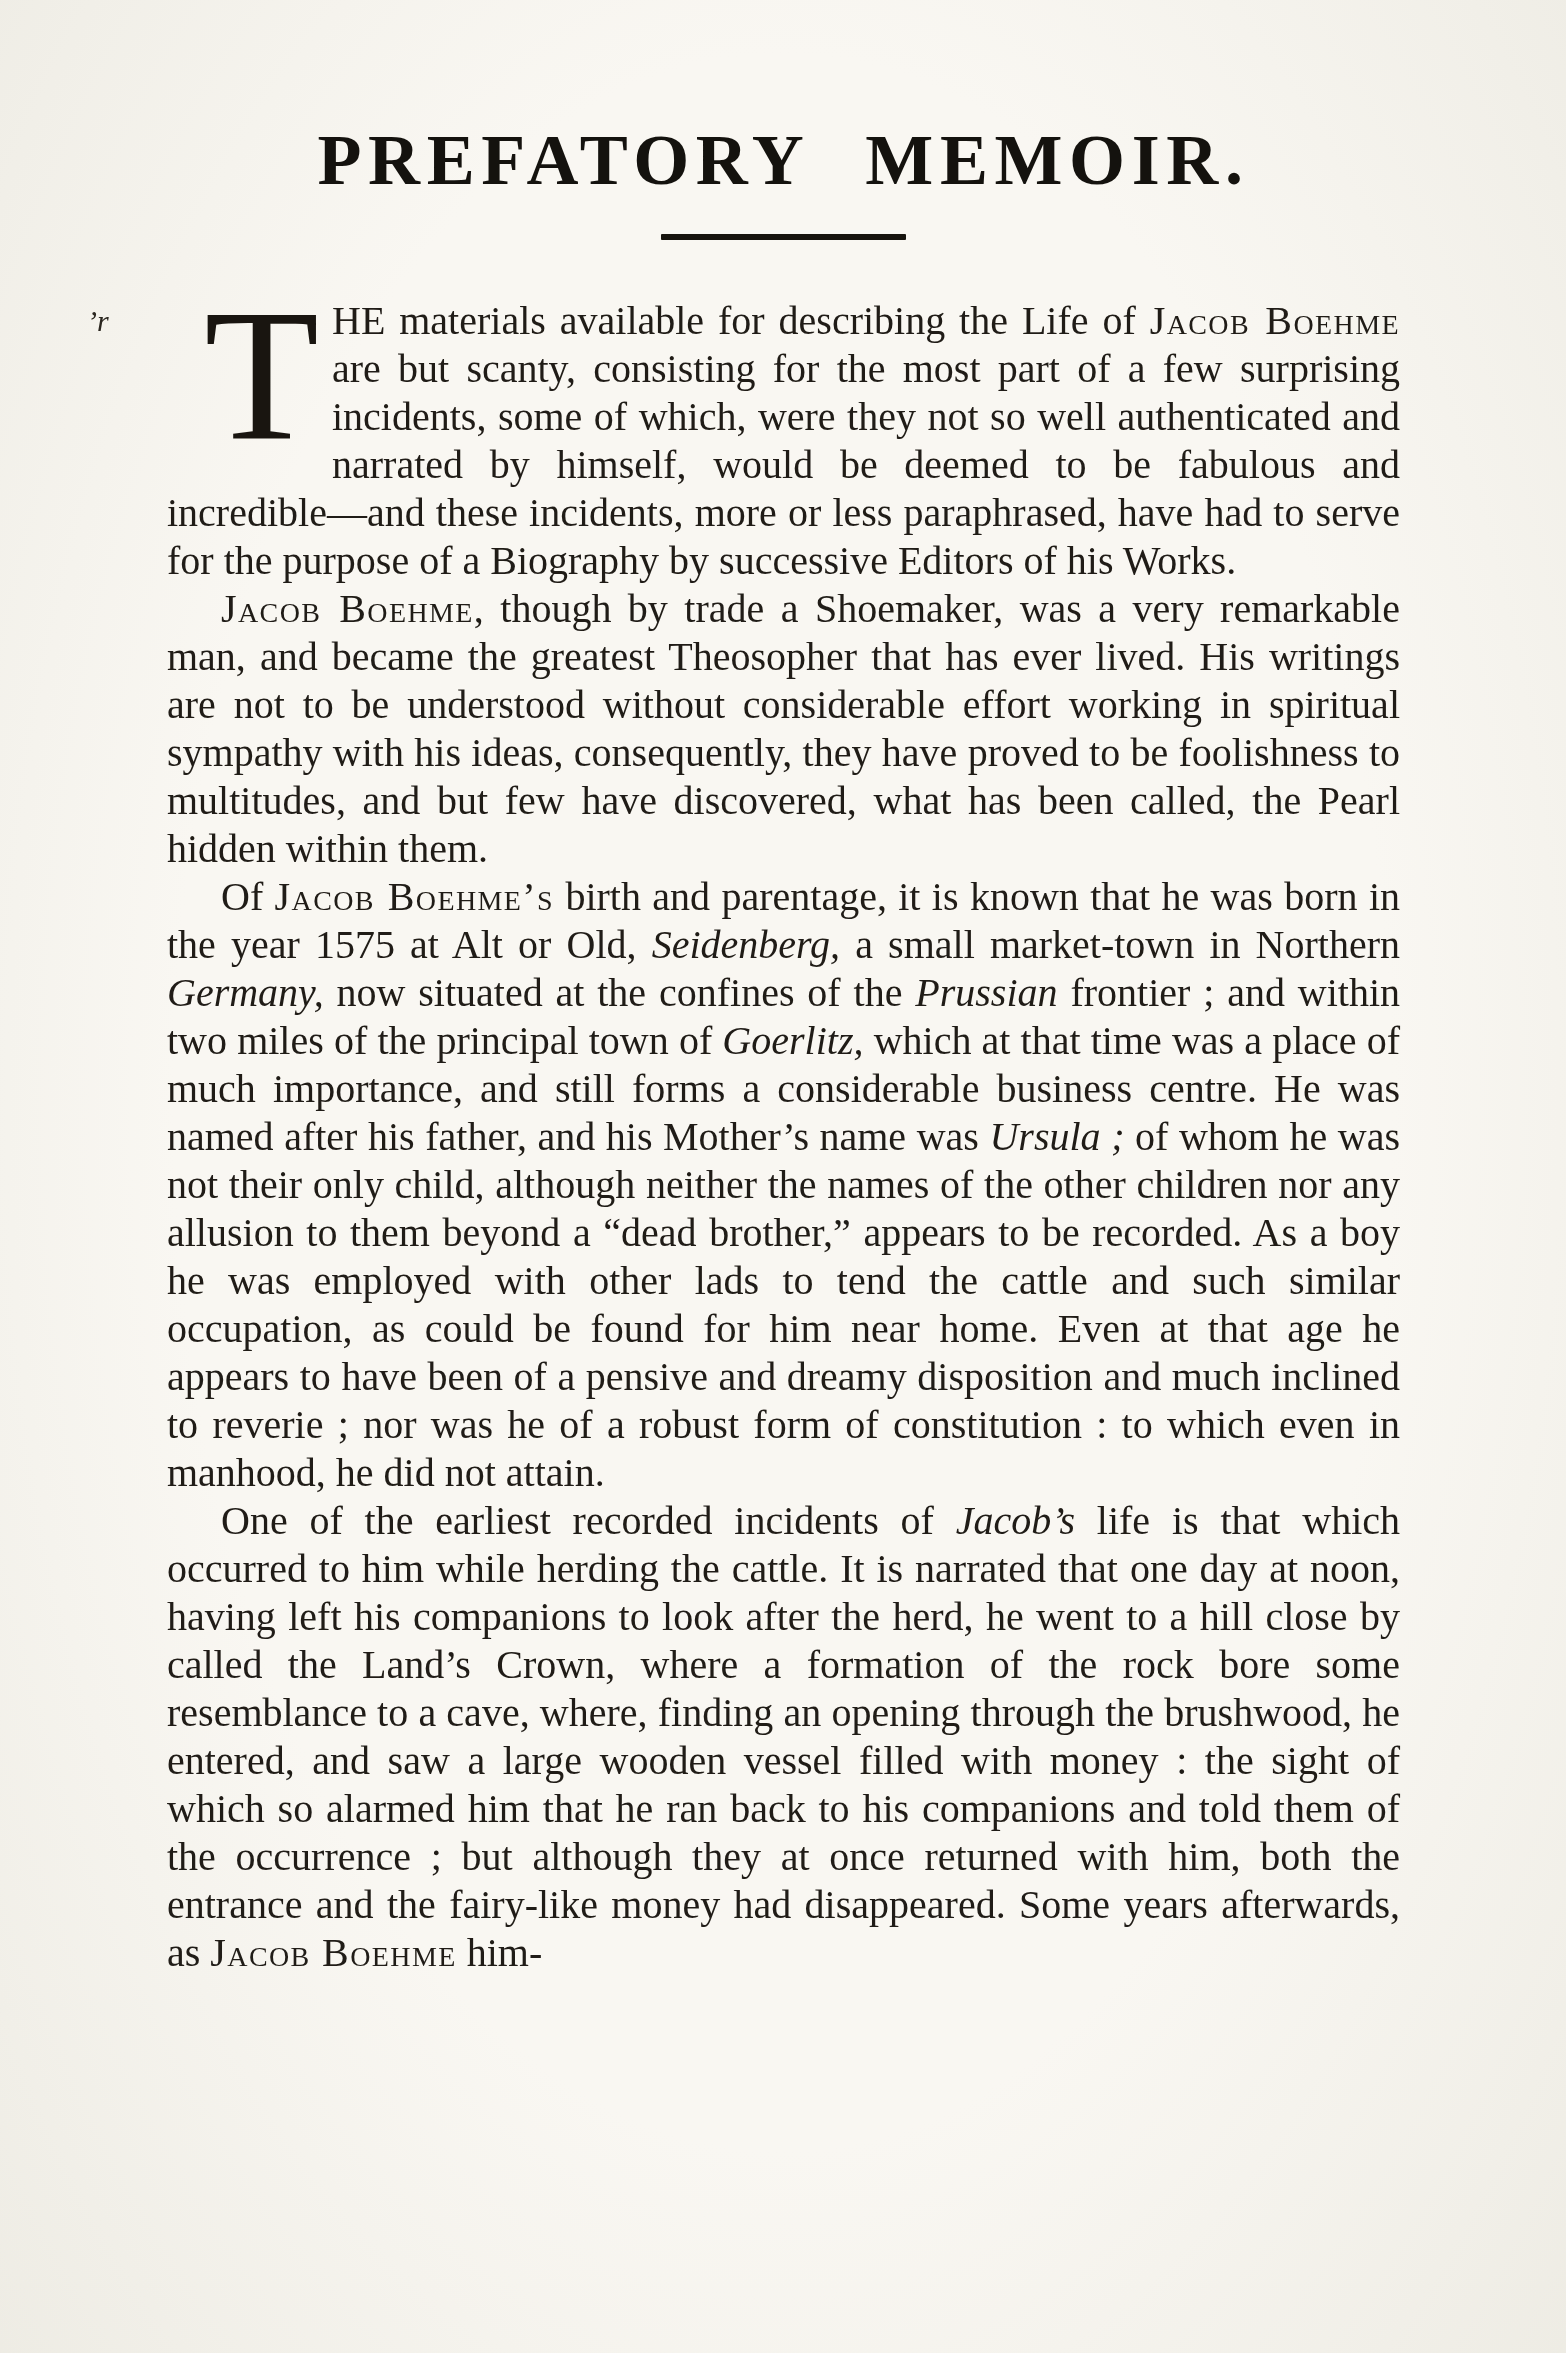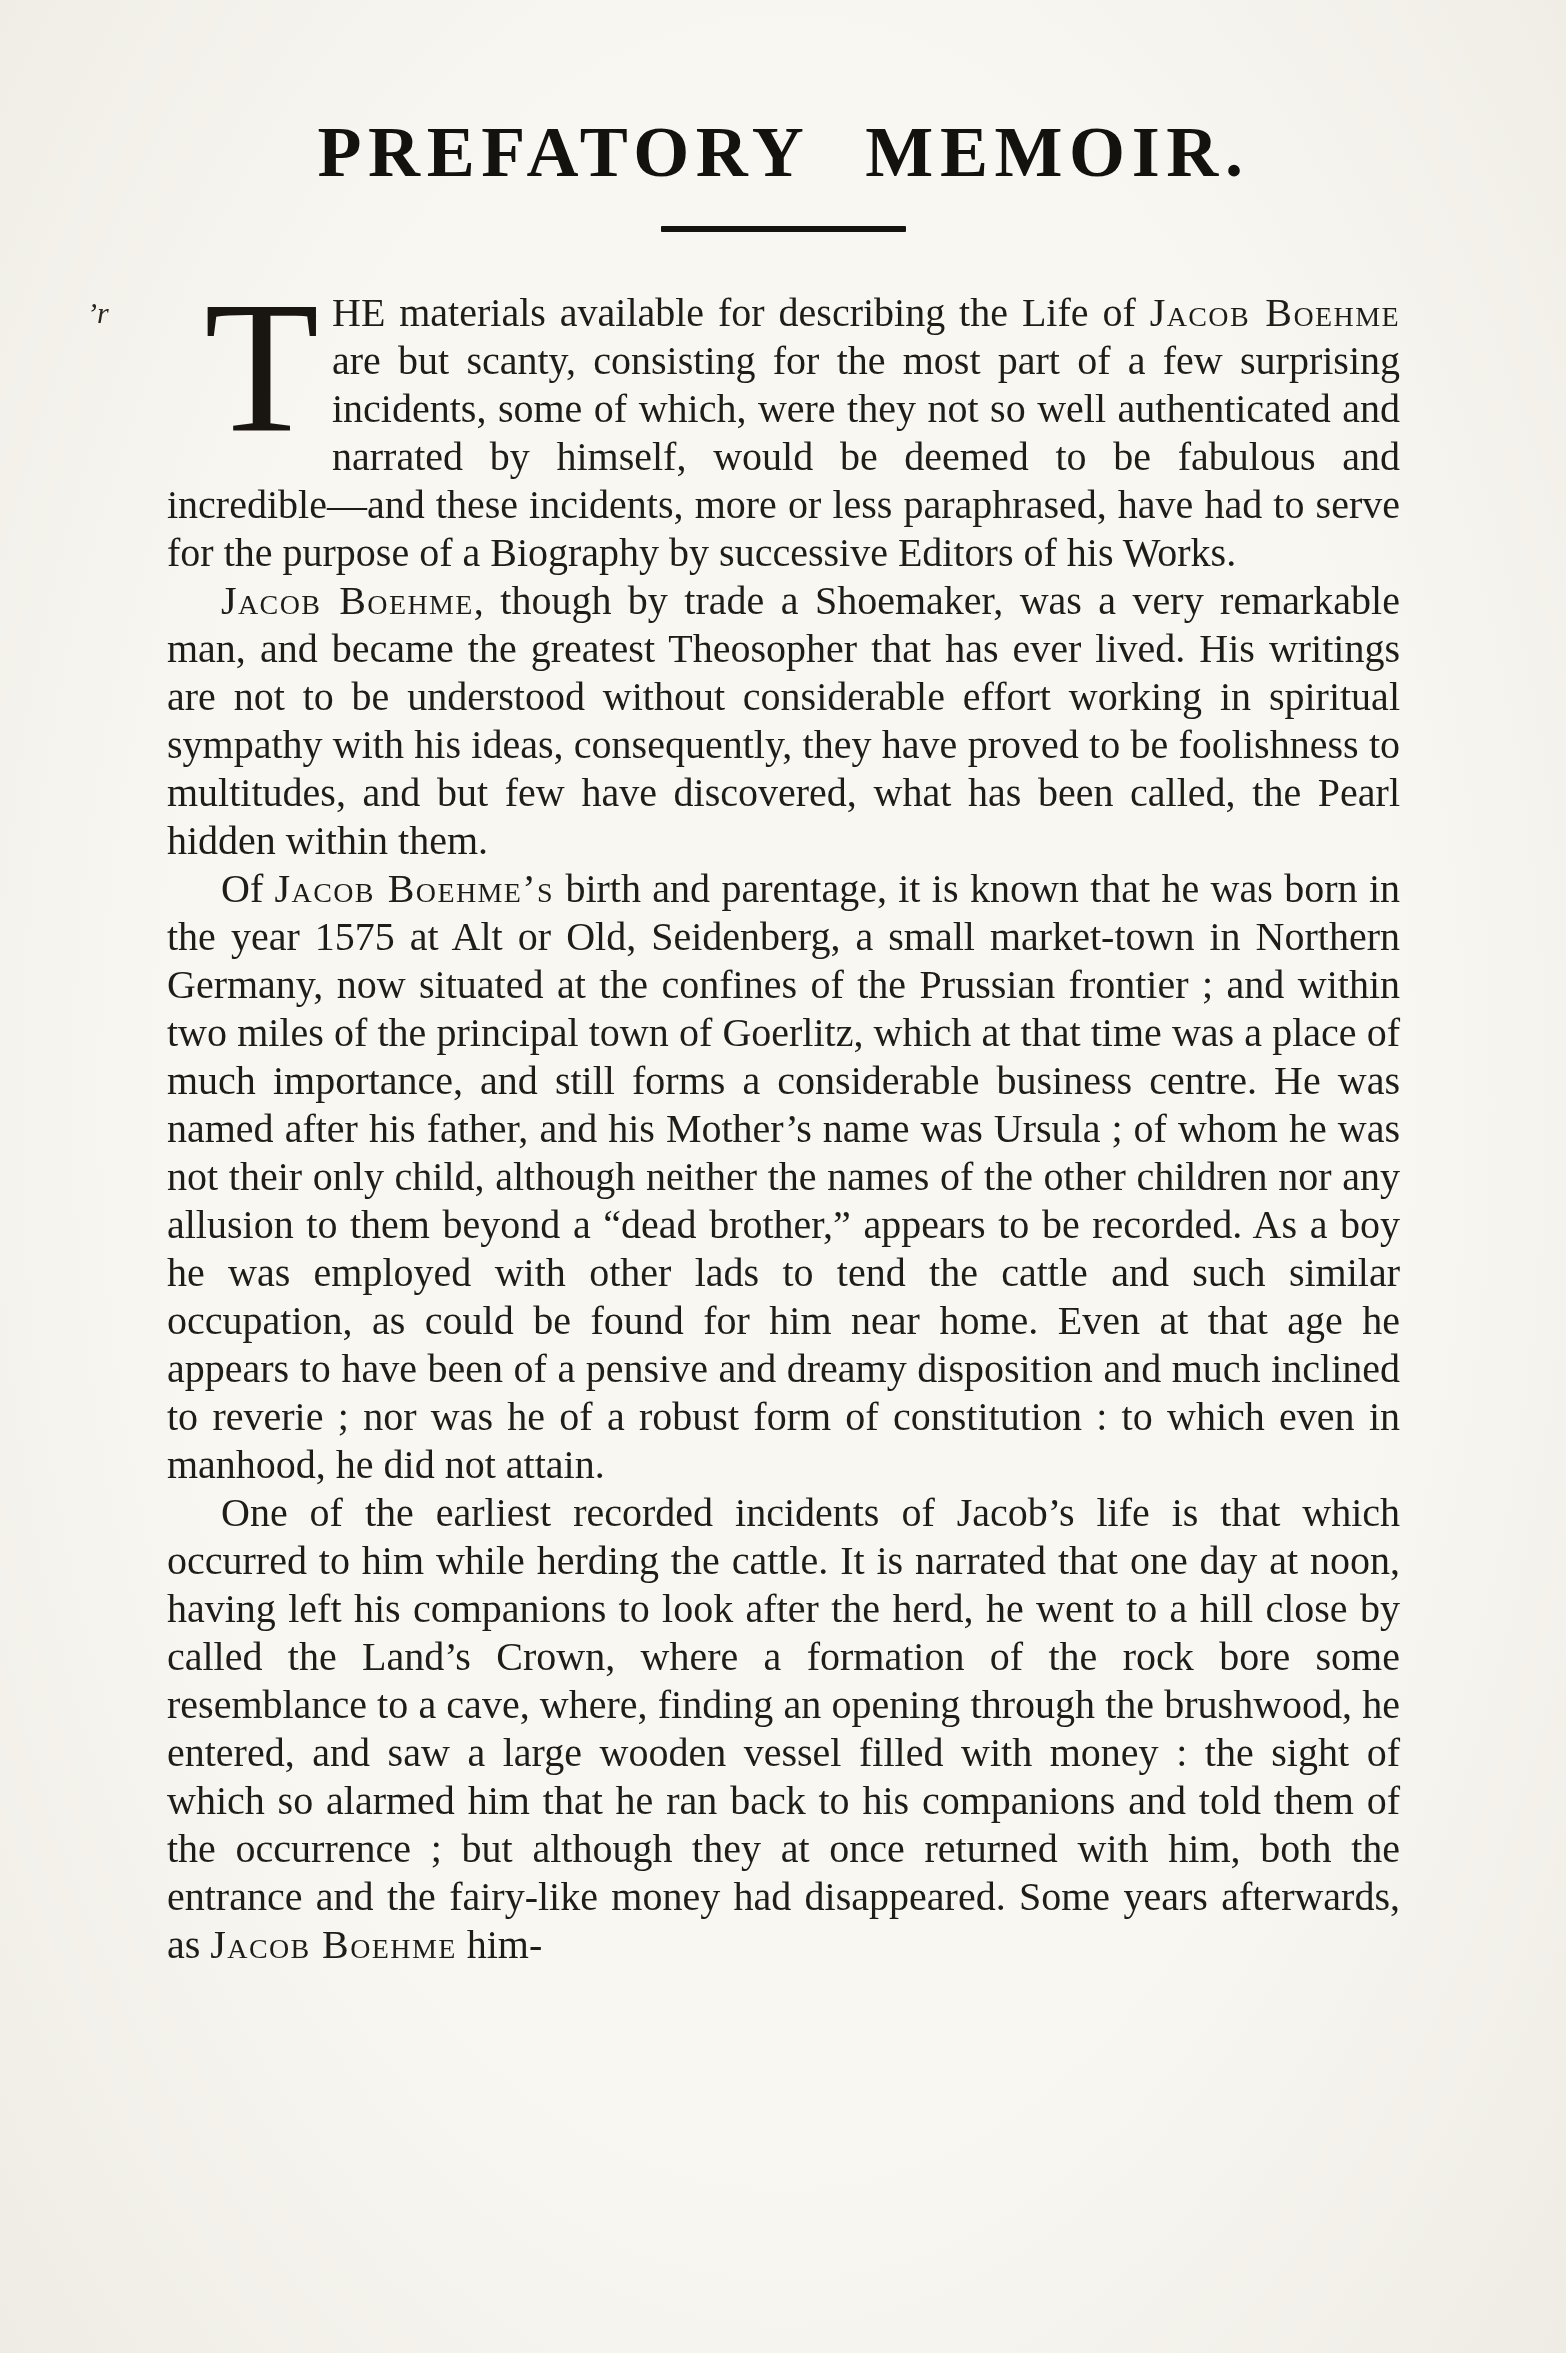--- a/index.html
+++ b/index.html
@@ -11,21 +11,21 @@
     height: 2450px;
     overflow: hidden;
     background: radial-gradient(ellipse at 50% 45%, #f9f7f2 55%, #edebe3 100%);
     font-family: "Liberation Serif", "DejaVu Serif", serif;
     color: #1d1a16;
     -webkit-font-smoothing: antialiased;
   }
   .page {
     position: relative;
     width: 1233px;
-    margin: 0 auto;
+    margin: 8px auto;
     padding-top: 116px;
   }
   .page-title {
     margin: 0;
     text-align: center;
     font-size: 72px;
     font-weight: 700;
     letter-spacing: 6.6px;
     word-spacing: 33px;
     color: #14120e;
@@ -69,20 +69,21 @@
     font-size: 188px;
     line-height: 158px;
     text-align: right;
     color: #191510;
   }
   .sc {
     font-variant: small-caps;
     letter-spacing: 1.4px;
   }
   .it {
+    font-style: italic;
   }
 </style>
 </head>
 <body>
 
 <div class="page">
   <h1 class="page-title">PREFATORY MEMOIR.</h1>
 
   <div class="title-rule"></div>
 

